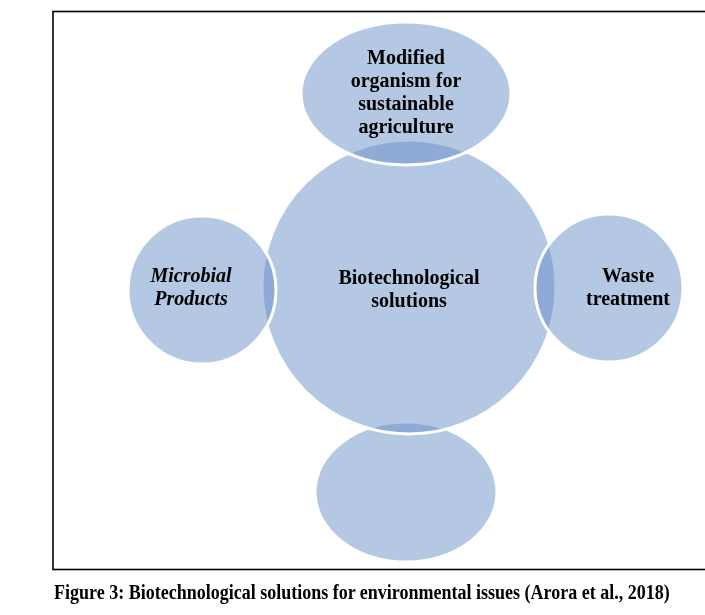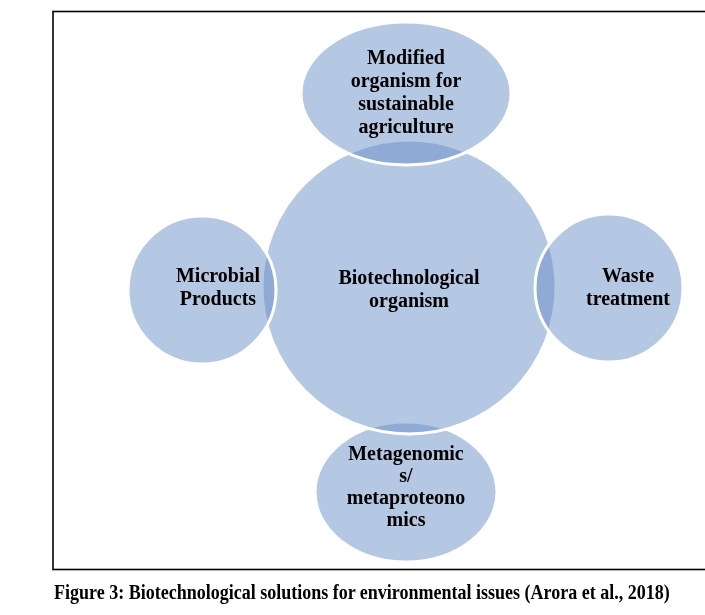--- a/index.html
+++ b/index.html
@@ -26,21 +26,21 @@
     color: #000000;
     font-weight: bold;
     font-size: 20px;
     line-height: 23px;
     text-align: center;
     white-space: pre-line;
     letter-spacing: 0px;
   }
   .label-top    { left: 262px; top: 46px;  width: 200px; }
   .label-center { left: 255px; top: 266px; width: 220px; }
-  .label-left   { left: 84px;  top: 264px; width: 180px; }
+  .label-left   { left: 57px;  top: 264px; width: 180px; font-style: italic; }
   .label-right  { left: 494px; top: 264px; width: 180px; text-align: center; }
   .label-bottom { left: 262px; top: 442px; width: 200px; line-height: 22px; }
   .figure-caption {
     position: absolute;
     left: 10px;
     top: 580px;
     width: 695px;
     color: #000000;
     font-weight: bold;
     font-size: 20px;
@@ -67,28 +67,24 @@
       <circle cx="565" cy="288" r="74"></circle>
     </g>
   </svg>
 
   <div class="shape-label label-top">Modified
 organism for
 sustainable
 agriculture</div>
 
   <div class="shape-label label-center">Biotechnological
-organism</div>
+solutions</div>
 
   <div class="shape-label label-left">Microbial
 Products</div>
 
   <div class="shape-label label-right">Waste
 treatment</div>
 
-  <div class="shape-label label-bottom">Metagenomic
-s/
-metaproteono
-mics</div>
 
   <div class="figure-caption">Figure 3: Biotechnological solutions for environmental issues (Arora et al., 2018)</div>
 
 </div>
 
 </body></html>

